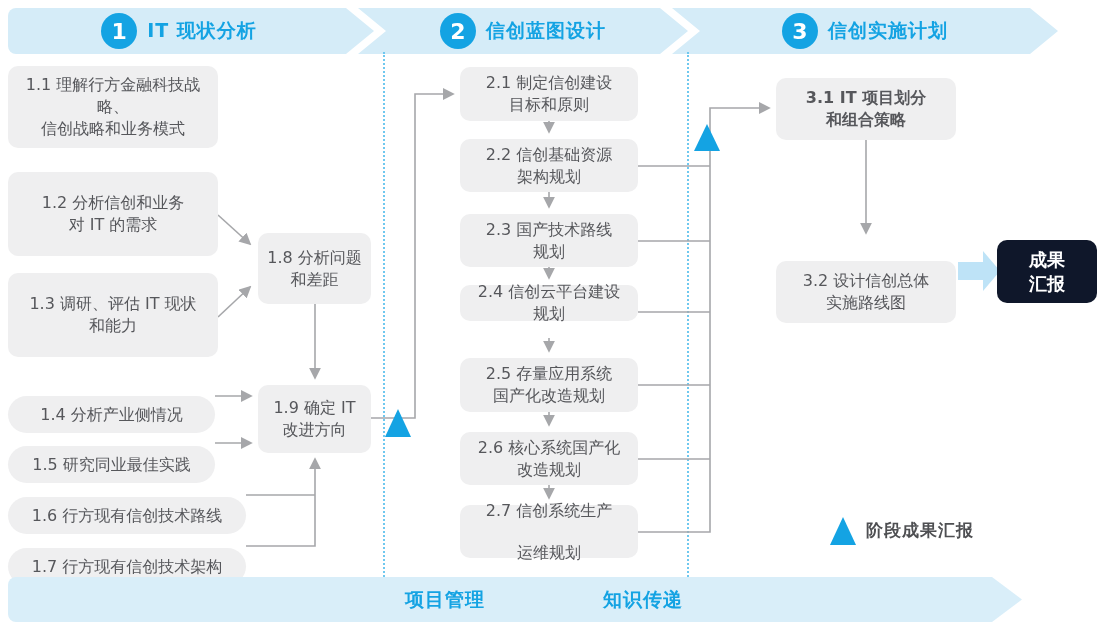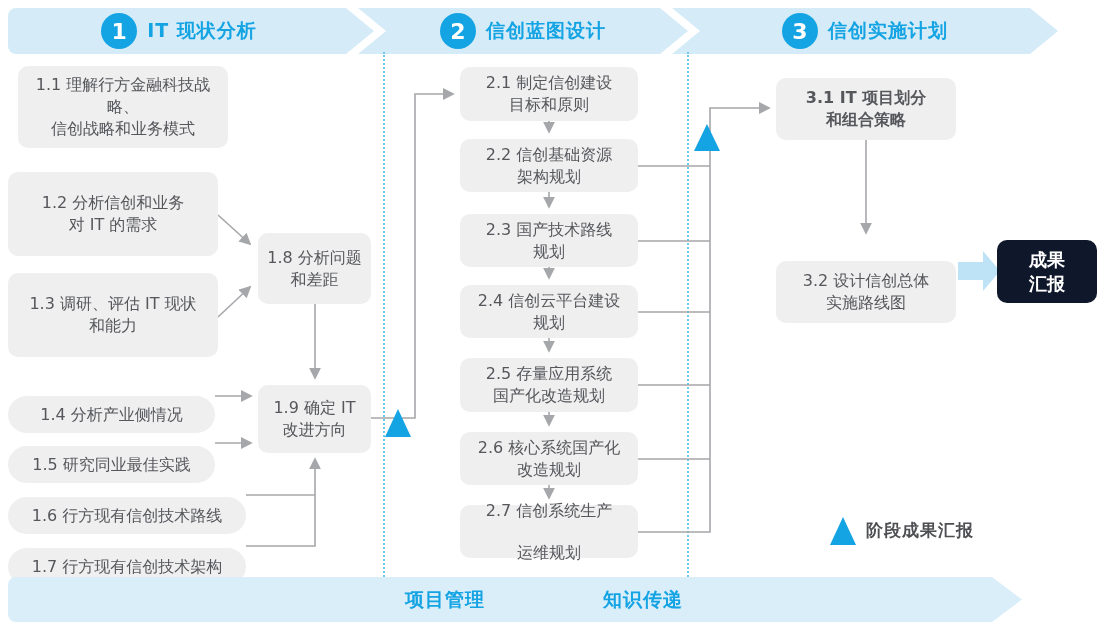--- a/index.html
+++ b/index.html
@@ -113,21 +113,21 @@
       <path d="M866,140 L866,233" marker-end="url(#arrow)"></path>
     </g>
     <g fill="#14a3e3">
       <polygon points="385,437 411,437 398,409"></polygon>
       <polygon points="694,151 720,151 707,124"></polygon>
       <polygon points="830,545 856,545 843,517"></polygon>
     </g>
     <polygon points="958,262 983,262 983,251 1000,271 983,291 983,280 958,280" fill="#bee3f7"></polygon>
   </svg>
 
-  <div class="gbox" style="left:18px; top:66px; width:210px; height:82px;">
+  <div class="gbox" style="left:8px; top:66px; width:210px; height:82px;">
     <div>1.1 理解行方金融科技战略、</div>
     <div>信创战略和业务模式</div>
   </div>
   <div class="gbox" style="left:8px; top:172px; width:210px; height:84px;">
     <div>1.2 分析信创和业务</div>
     <div>对 IT 的需求</div>
   </div>
   <div class="gbox" style="left:8px; top:273px; width:210px; height:84px;">
     <div>1.3 调研、评估 IT 现状</div>
     <div>和能力</div>
@@ -158,21 +158,21 @@
     <div>目标和原则</div>
   </div>
   <div class="gbox" style="left:460px; top:139px; width:178px; height:53px;">
     <div>2.2 信创基础资源</div>
     <div>架构规划</div>
   </div>
   <div class="gbox" style="left:460px; top:214px; width:178px; height:53px;">
     <div>2.3 国产技术路线</div>
     <div>规划</div>
   </div>
-  <div class="gbox" style="left:460px; top:285px; width:178px; height:53px;">
+  <div class="gbox" style="left:460px; top:285px; width:178px; height:36px;">
     <div>2.4 信创云平台建设</div>
     <div>规划</div>
   </div>
   <div class="gbox" style="left:460px; top:358px; width:178px; height:54px;">
     <div>2.5 存量应用系统</div>
     <div>国产化改造规划</div>
   </div>
   <div class="gbox" style="left:460px; top:432px; width:178px; height:53px;">
     <div>2.6 核心系统国产化</div>
     <div>改造规划</div>

